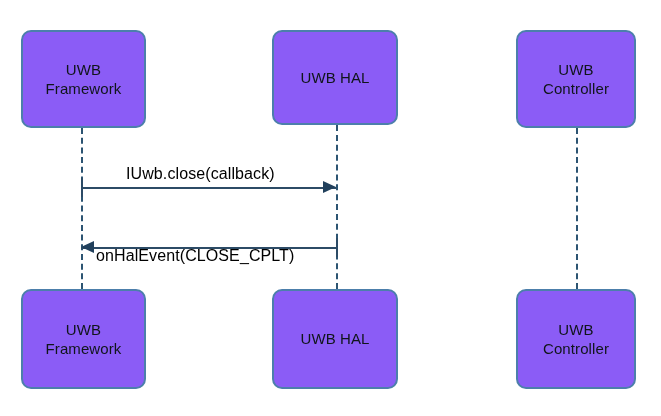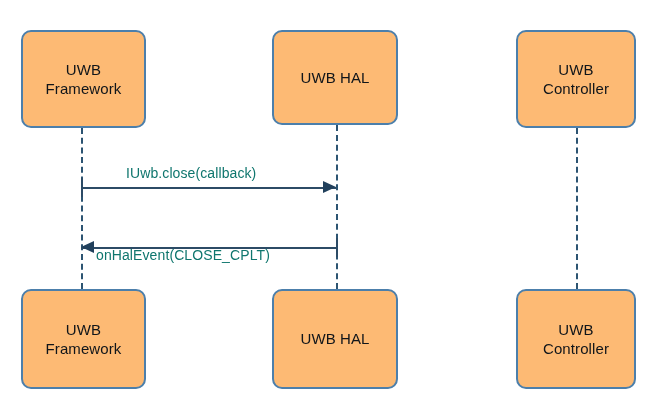--- a/index.html
+++ b/index.html
@@ -13,21 +13,21 @@
   #canvas {
     position: relative;
     width: 661px;
     height: 416px;
     background: #ffffff;
     overflow: hidden;
   }
   .lifebox {
     position: absolute;
     box-sizing: border-box;
-    background: #fdba74;
+    background: #8b5cf6;
     border: 2px solid #4c7fab;
     border-radius: 10px;
     display: flex;
     align-items: center;
     justify-content: center;
     text-align: center;
     color: #10151a;
     font-size: 15px;
     line-height: 1.28;
     letter-spacing: 0.1px;
@@ -37,22 +37,22 @@
     width: 0;
     border-left: 2px dashed #2c5472;
   }
   .msg-line {
     position: absolute;
     height: 0;
     border-top: 2px solid #2c4b66;
   }
   .msg-label {
     position: absolute;
-    color: #0f766e;
-    font-size: 14px;
+    color: #000000;
+    font-size: 16px;
     white-space: nowrap;
     letter-spacing: 0.1px;
   }
   .arrowhead {
     position: absolute;
     width: 0;
     height: 0;
   }
   .arrowhead.right {
     border-top: 6px solid transparent;

